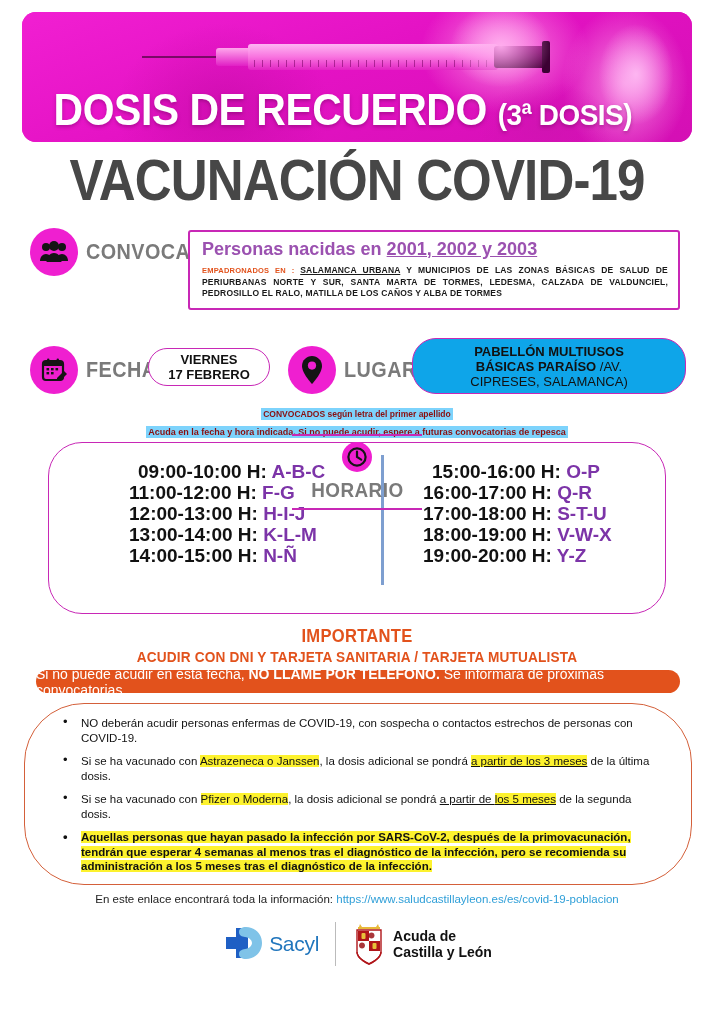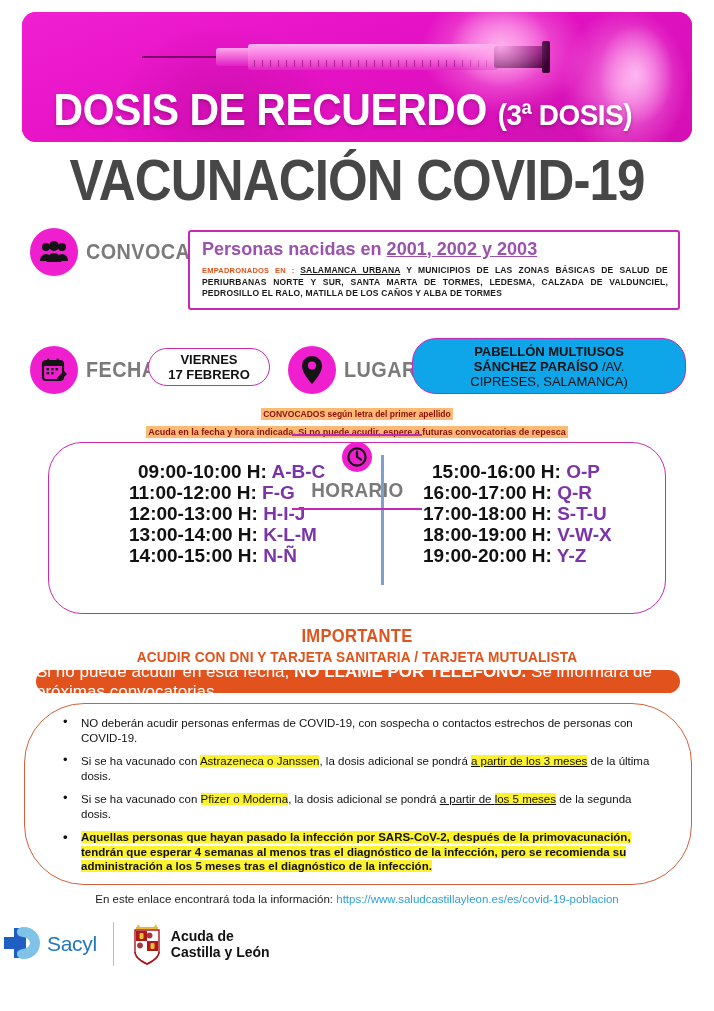--- a/index.html
+++ b/index.html
@@ -229,21 +229,21 @@
   .place-box .pstrong { font-weight: bold; }
 
   
   .notice-wrap {
     position: absolute;
     left: 0; right: 0; top: 403px;
     text-align: center;
   }
   .notice-wrap .nl {
     display: inline-block;
-    background: #fdba74;
+    background: #7dd3fc;
     color: #8a0f0f;
     font-weight: bold;
     font-size: 8.5px;
     line-height: 12px;
     padding: 0 2px;
   }
   .notice-wrap .nl2 { font-size: 9px; }
 
   
   .horario-head {
@@ -326,21 +326,21 @@
   }
   .phone-banner {
     position: absolute;
     left: 36px; top: 670px;
     width: 644px; height: 23px;
     background: #e2521c;
     border-radius: 12px;
     color: #fff;
     display: flex; align-items: center; justify-content: center;
     font-family: "Liberation Sans Narrow", "Liberation Sans", sans-serif;
-    font-size: 17px;
+    font-size: 14px;
     box-sizing: border-box;
   }
   .phone-banner b { font-weight: bold; }
 
   
   .bullet-box {
     position: absolute;
     left: 24px; top: 703px;
     width: 668px; height: 182px;
     border: 1.6px solid #d4603a;
@@ -378,21 +378,21 @@
     font-size: 11.5px;
     color: #222;
   }
   .link-line a, .link-line .url {
     color: #2f9fd8;
     text-decoration: none;
   }
   .logos {
     position: absolute;
     left: 0; right: 0; top: 922px;
-    display: flex; align-items: center; 
+    display: flex; align-items: center; justify-content: center;
     gap: 16px;
   }
   .sacyl {
     display: flex; align-items: center; gap: 3px;
   }
   .sacyl-word {
     color: #2176bd;
     font-size: 21px;
     font-weight: normal;
     letter-spacing: -.3px;
@@ -479,21 +479,21 @@
     <svg width="24" height="30" viewBox="0 0 24 30" aria-hidden="true">
       <path d="M12 1C6.5 1 2 5.4 2 10.9 2 18.2 12 29 12 29s10-10.8 10-18.1C22 5.4 17.5 1 12 1z" fill="#141414"></path>
       <circle cx="12" cy="10.6" r="4.1" fill="#ef1fd0"></circle>
     </svg>
   </span>
   <span class="row-label">LUGAR</span>
 </div>
 <div class="place-box">
   <div class="ptxt">
     <span class="pstrong">PABELLÓN MULTIUSOS</span><br>
-    <span class="pstrong">SÁNCHEZ PARAÍSO</span><span> /AV.</span><br>
+    <span class="pstrong">BÁSICAS PARAÍSO</span><span> /AV.</span><br>
     <span>CIPRESES, SALAMANCA)</span>
   </div>
 </div>
 
 <div class="notice-wrap">
   <div><span class="nl">CONVOCADOS según letra del primer apellido</span></div>
   <div><span class="nl nl2">Acuda en la fecha y hora indicada. Si no puede acudir, espere a futuras convocatorias de repesca</span></div>
 </div>
 
 <div class="schedule-box">

